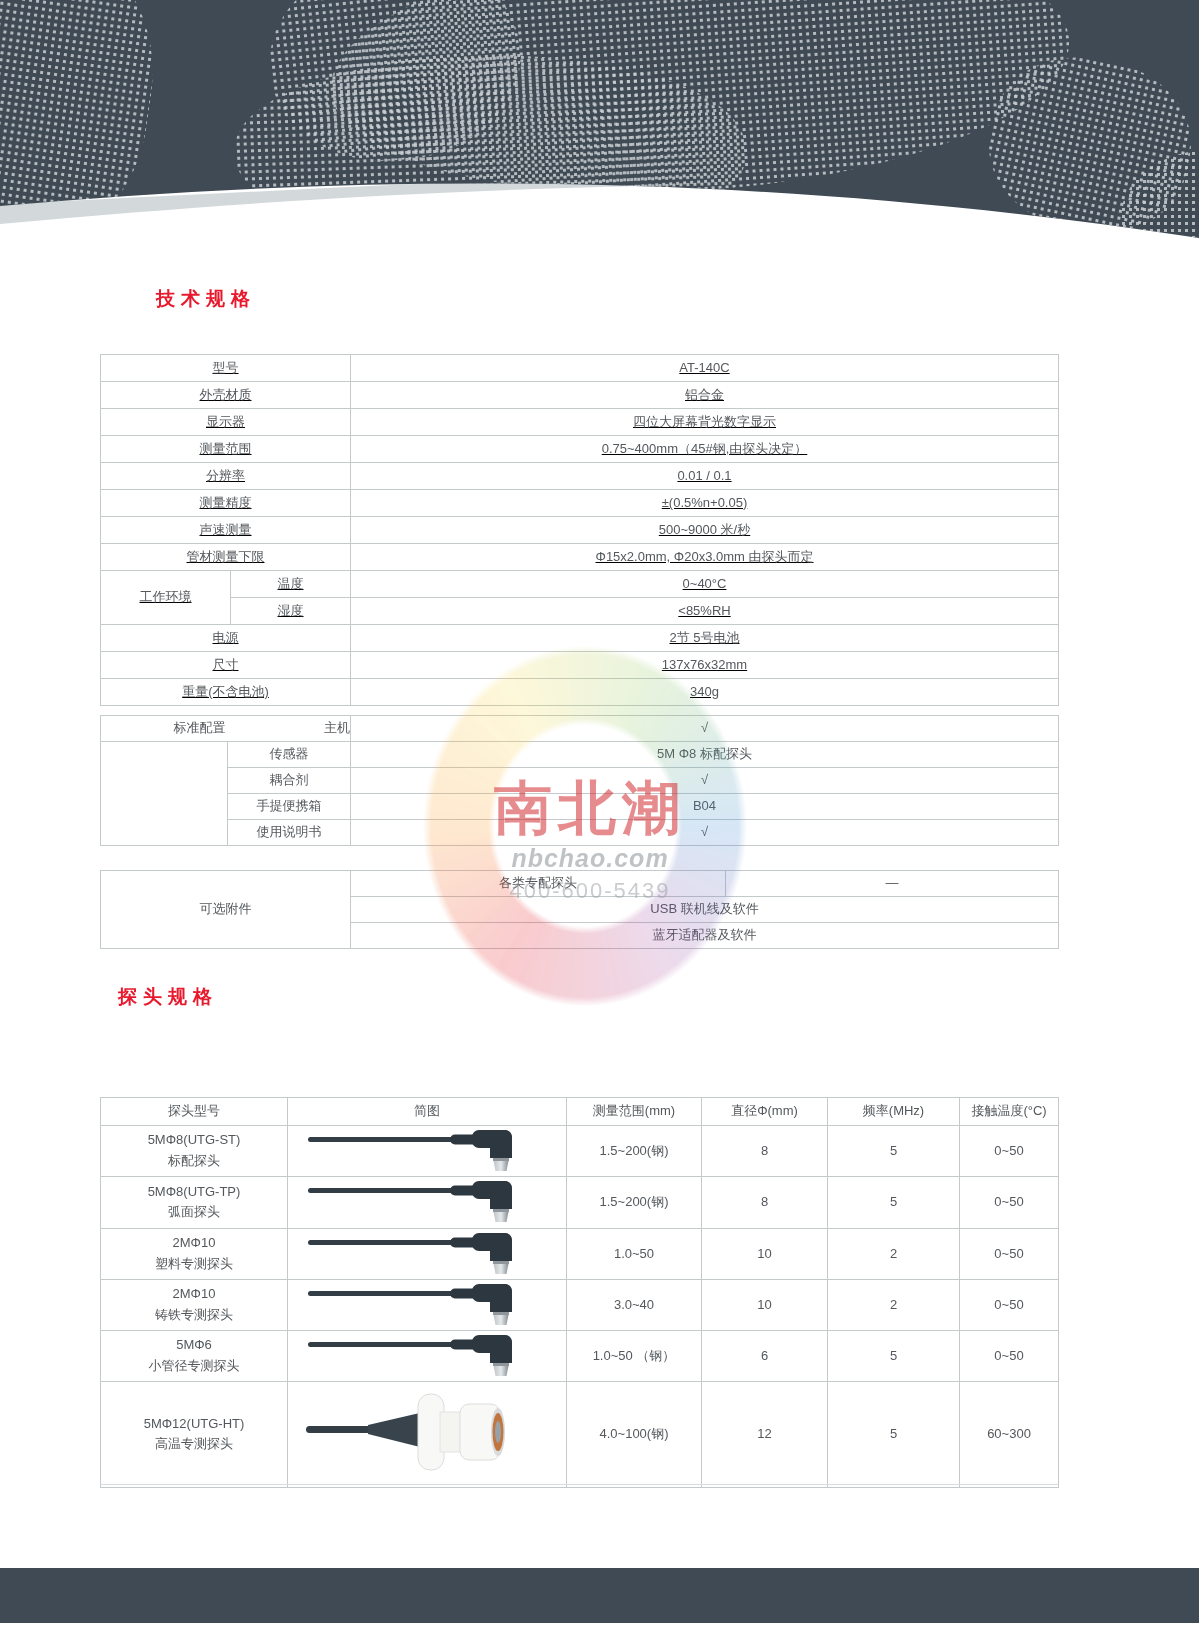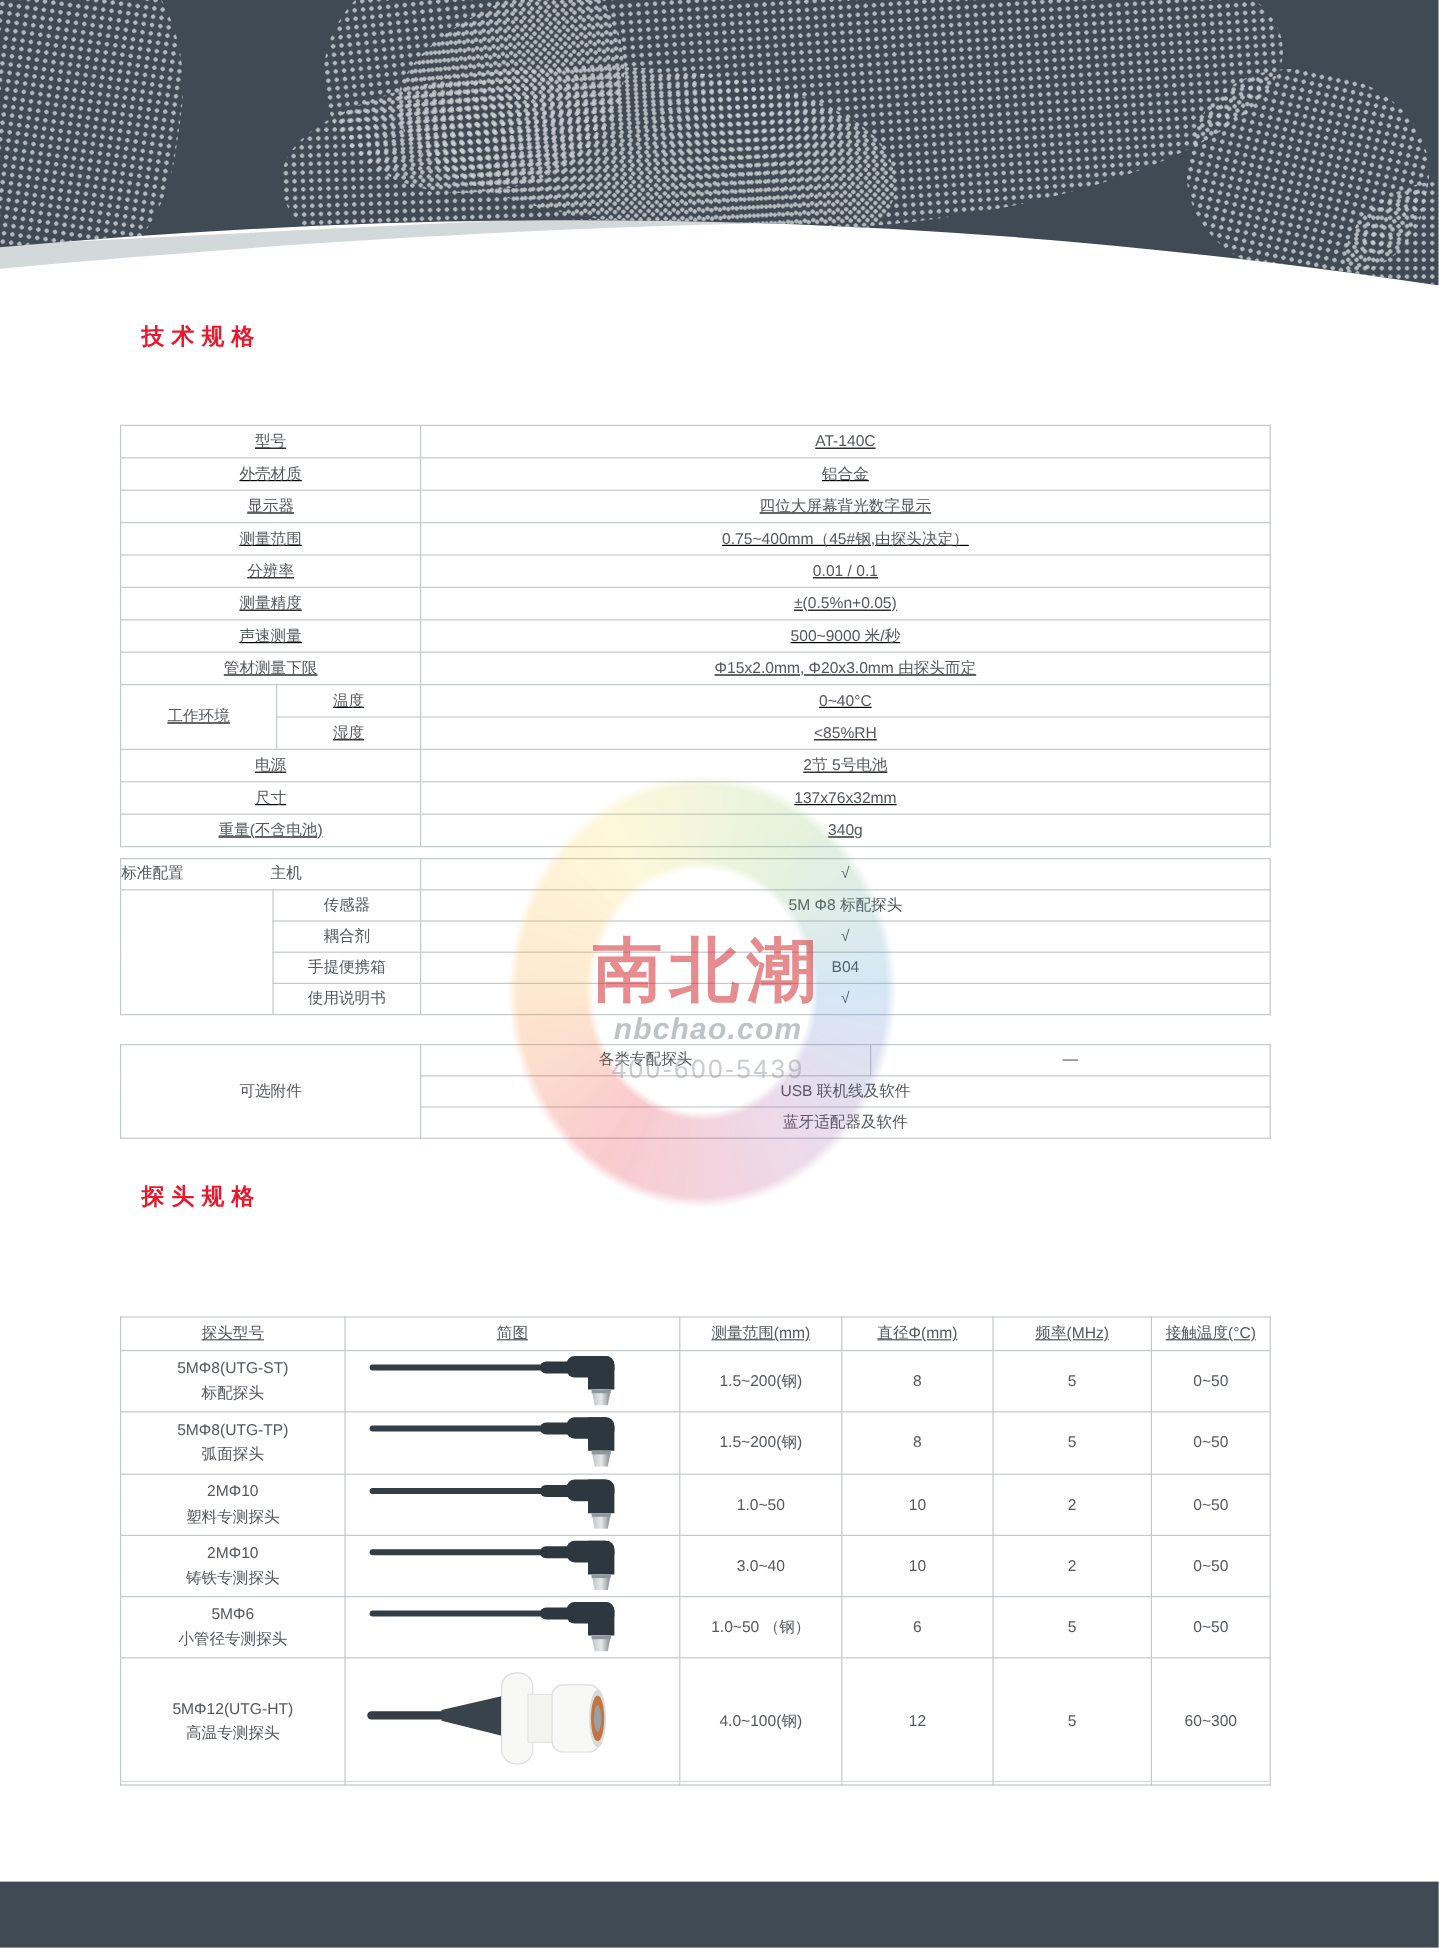--- a/index.html
+++ b/index.html
@@ -17,32 +17,32 @@
   .b1{left:-70px;top:-50px;width:220px;height:290px;border-radius:45%;transform:rotate(8deg);}
   .b2{left:270px;top:-40px;width:250px;height:200px;border-radius:48%;transform:rotate(-6deg);}
   .b3{left:235px;top:55px;width:510px;height:185px;border-radius:46% 54% 40% 50%;transform:rotate(-2deg);}
   .b4{left:330px;top:-60px;width:740px;height:250px;border-radius:50%;transform:rotate(-4deg);}
   .b5{left:990px;top:60px;width:200px;height:170px;border-radius:45%;transform:rotate(12deg);}
   .b6{left:1120px;top:150px;width:180px;height:140px;border-radius:50%;}
 
   
   .sec-title{position:absolute;left:118px;margin:0;font-size:19px;font-weight:bold;
              letter-spacing:6px;color:#e8192c;z-index:3;}
-  #tech-title{top:268px;}
+  #tech-title{top:286px;margin-left:38px;}
   #probe-title{top:984px;}
 
   
   table.spec{position:absolute;left:100px;border-collapse:collapse;table-layout:fixed;
              width:958px;z-index:3;background:transparent;}
   table.spec td,table.spec th{border:1px solid #c4c9cc;text-align:center;vertical-align:middle;
              font-size:13px;font-weight:normal;color:#54585c;padding:0;height:26px;line-height:1.25;}
   #t1{top:354px;text-decoration:underline;} #t2{top:715px;} #t3{top:870px;} #t4{top:1097px;}
   #t2 td{height:25px;} #t3 td{height:25px;}
-  .split2{display:flex;width:100%;} .split2 span{flex:1;text-align:left;}
-  #t4 th{height:27px;text-decoration:underline;}
+  .split2{display:flex;width:100%;} .split2 span{flex:1;text-align:right;}
+  #t4 th{height:27px;}
   #t4 td{height:49px;}
   #t4 tr.tall td{height:99px;}
   .model-cell div{line-height:1.6;}
   .probe-underline{position:absolute;left:100px;top:1484px;width:958px;height:1px;
                    background:#d8dbdd;z-index:3;}
 
   
   .watermark{position:absolute;left:400px;top:632px;width:380px;height:400px;z-index:6;pointer-events:none;}
   .wm-ring{position:absolute;left:18px;top:8px;width:334px;height:372px;border-radius:50%;
      background:conic-gradient(from 210deg,

